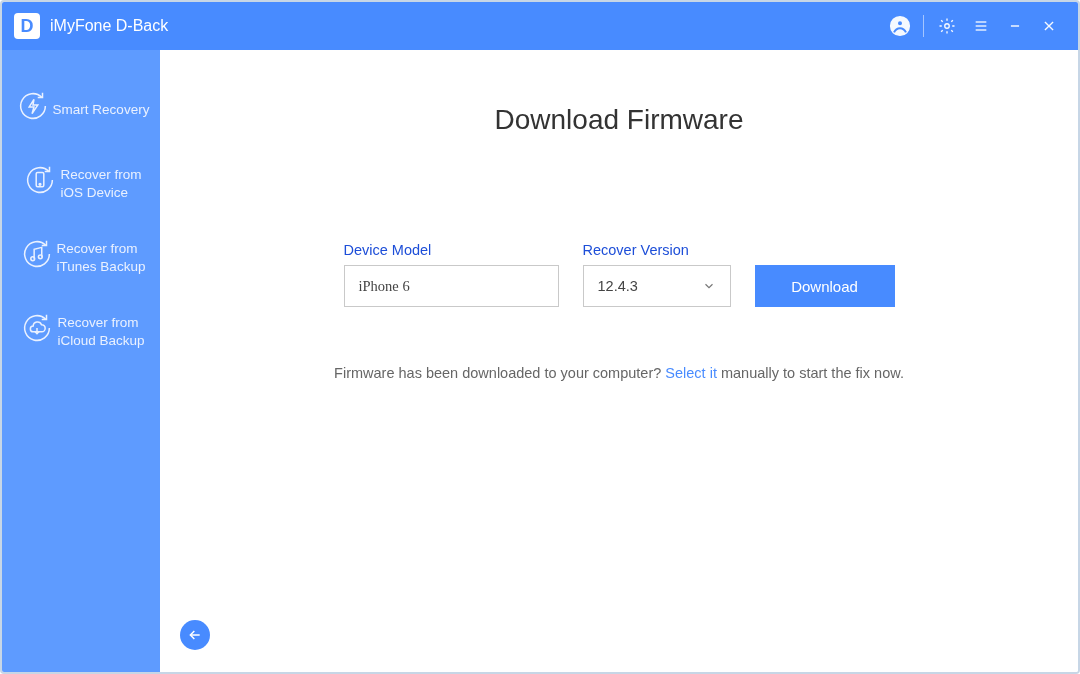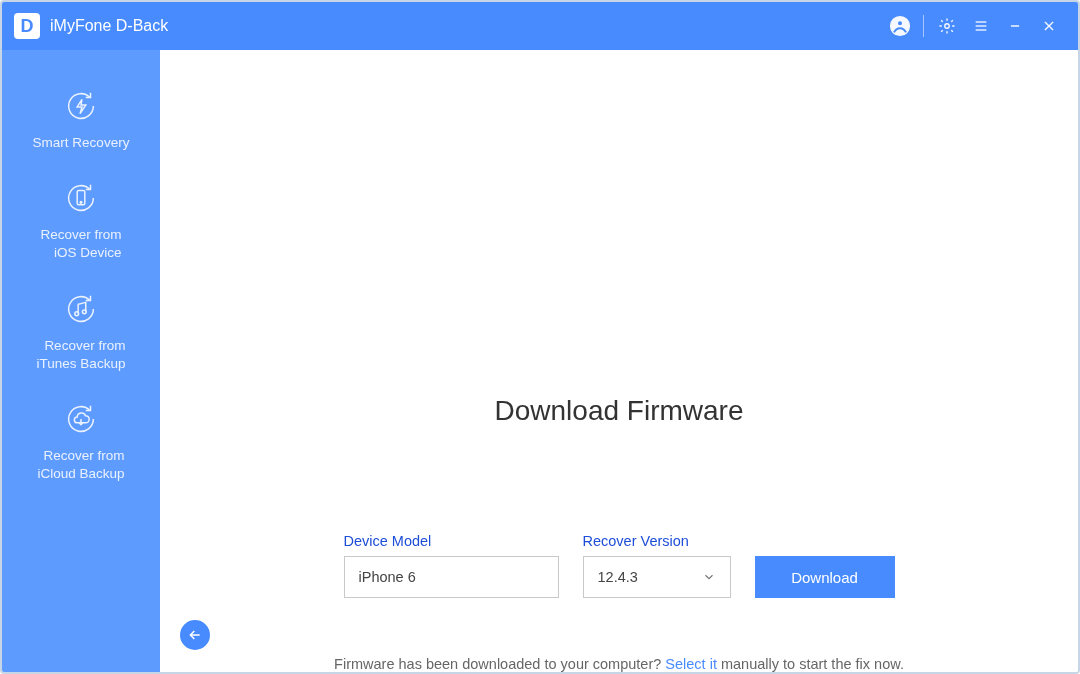--- a/index.html
+++ b/index.html
@@ -21,46 +21,45 @@
   .titlebar .spacer { flex: 1 1 auto; }
   .titlebar .tb-btn { width: 34px; height: 34px; display: flex; align-items: center; justify-content: center; cursor: pointer; opacity: 0.95; }
   .titlebar .divider { width: 1px; height: 22px; background: rgba(255,255,255,0.5); margin: 0 6px; }
 
   .body { flex: 1 1 auto; display: flex; min-height: 0; }
   .sidebar {
     width: 158px; background: #5e9bff; display: flex; flex-direction: column; color: #fff;
     padding-top: 24px;
   }
   .side-item {
-    display: flex; flex-direction: column; align-items: center; justify-content: center;
-    text-align: right; padding: 12px 6px 14px; font-size: 13.5px; line-height: 1.35;
+    display: flex; flex-direction: row; align-items: center; justify-content: center;
+    text-align: left; padding: 12px 6px 14px; font-size: 13.5px; line-height: 1.35;
     cursor: pointer; color: #eaf1ff;
   }
   .side-item .icon-wrap {
     width: 40px; height: 40px; margin-bottom: 8px;
     display: flex; align-items: center; justify-content: center;
   }
   .side-item.active { background: #488bff; color: #fff; }
 
   .main { flex: 1 1 auto; position: relative; background: #fff; }
   .content {
     position: absolute; inset: 0; display: flex; flex-direction: column; align-items: center;
     padding: 54px 60px 0;
-    justify-content: flex-end;
   }
   .heading { font-size: 28px; font-weight: 400; color: #333; margin-bottom: 18px; }
   .subtext { font-size: 15px; color: #666; text-align: center; max-width: 820px; line-height: 1.5; }
   .form-row { display: flex; gap: 24px; align-items: flex-end; margin-top: 88px; }
   .field { display: flex; flex-direction: column; }
   .field-label { font-size: 14.5px; color: #1d4ed8; margin-bottom: 7px; }
   .input-box {
     height: 42px; border: 1px solid #c9c9c9; background: #fff; display: flex; align-items: center;
     padding: 0 14px; font-size: 14.5px; color: #444;
   }
-  .device-box { width: 215px; }
+  .device-box { width: 215px; font-family: Liberation Serif, serif; }
   .version-box { width: 148px; justify-content: space-between; cursor: pointer; }
   .chevron { color: #777; }
   .download-btn {
     height: 42px; width: 140px; background: #488bff; color: #fff; border: none;
     font-size: 15px; cursor: pointer; display: flex; align-items: center; justify-content: center;
   }
   .helper-line { margin-top: 58px; font-size: 14.5px; color: #666; }
   .helper-line a { color: #488bff; cursor: pointer; }
 
   .back-btn {

